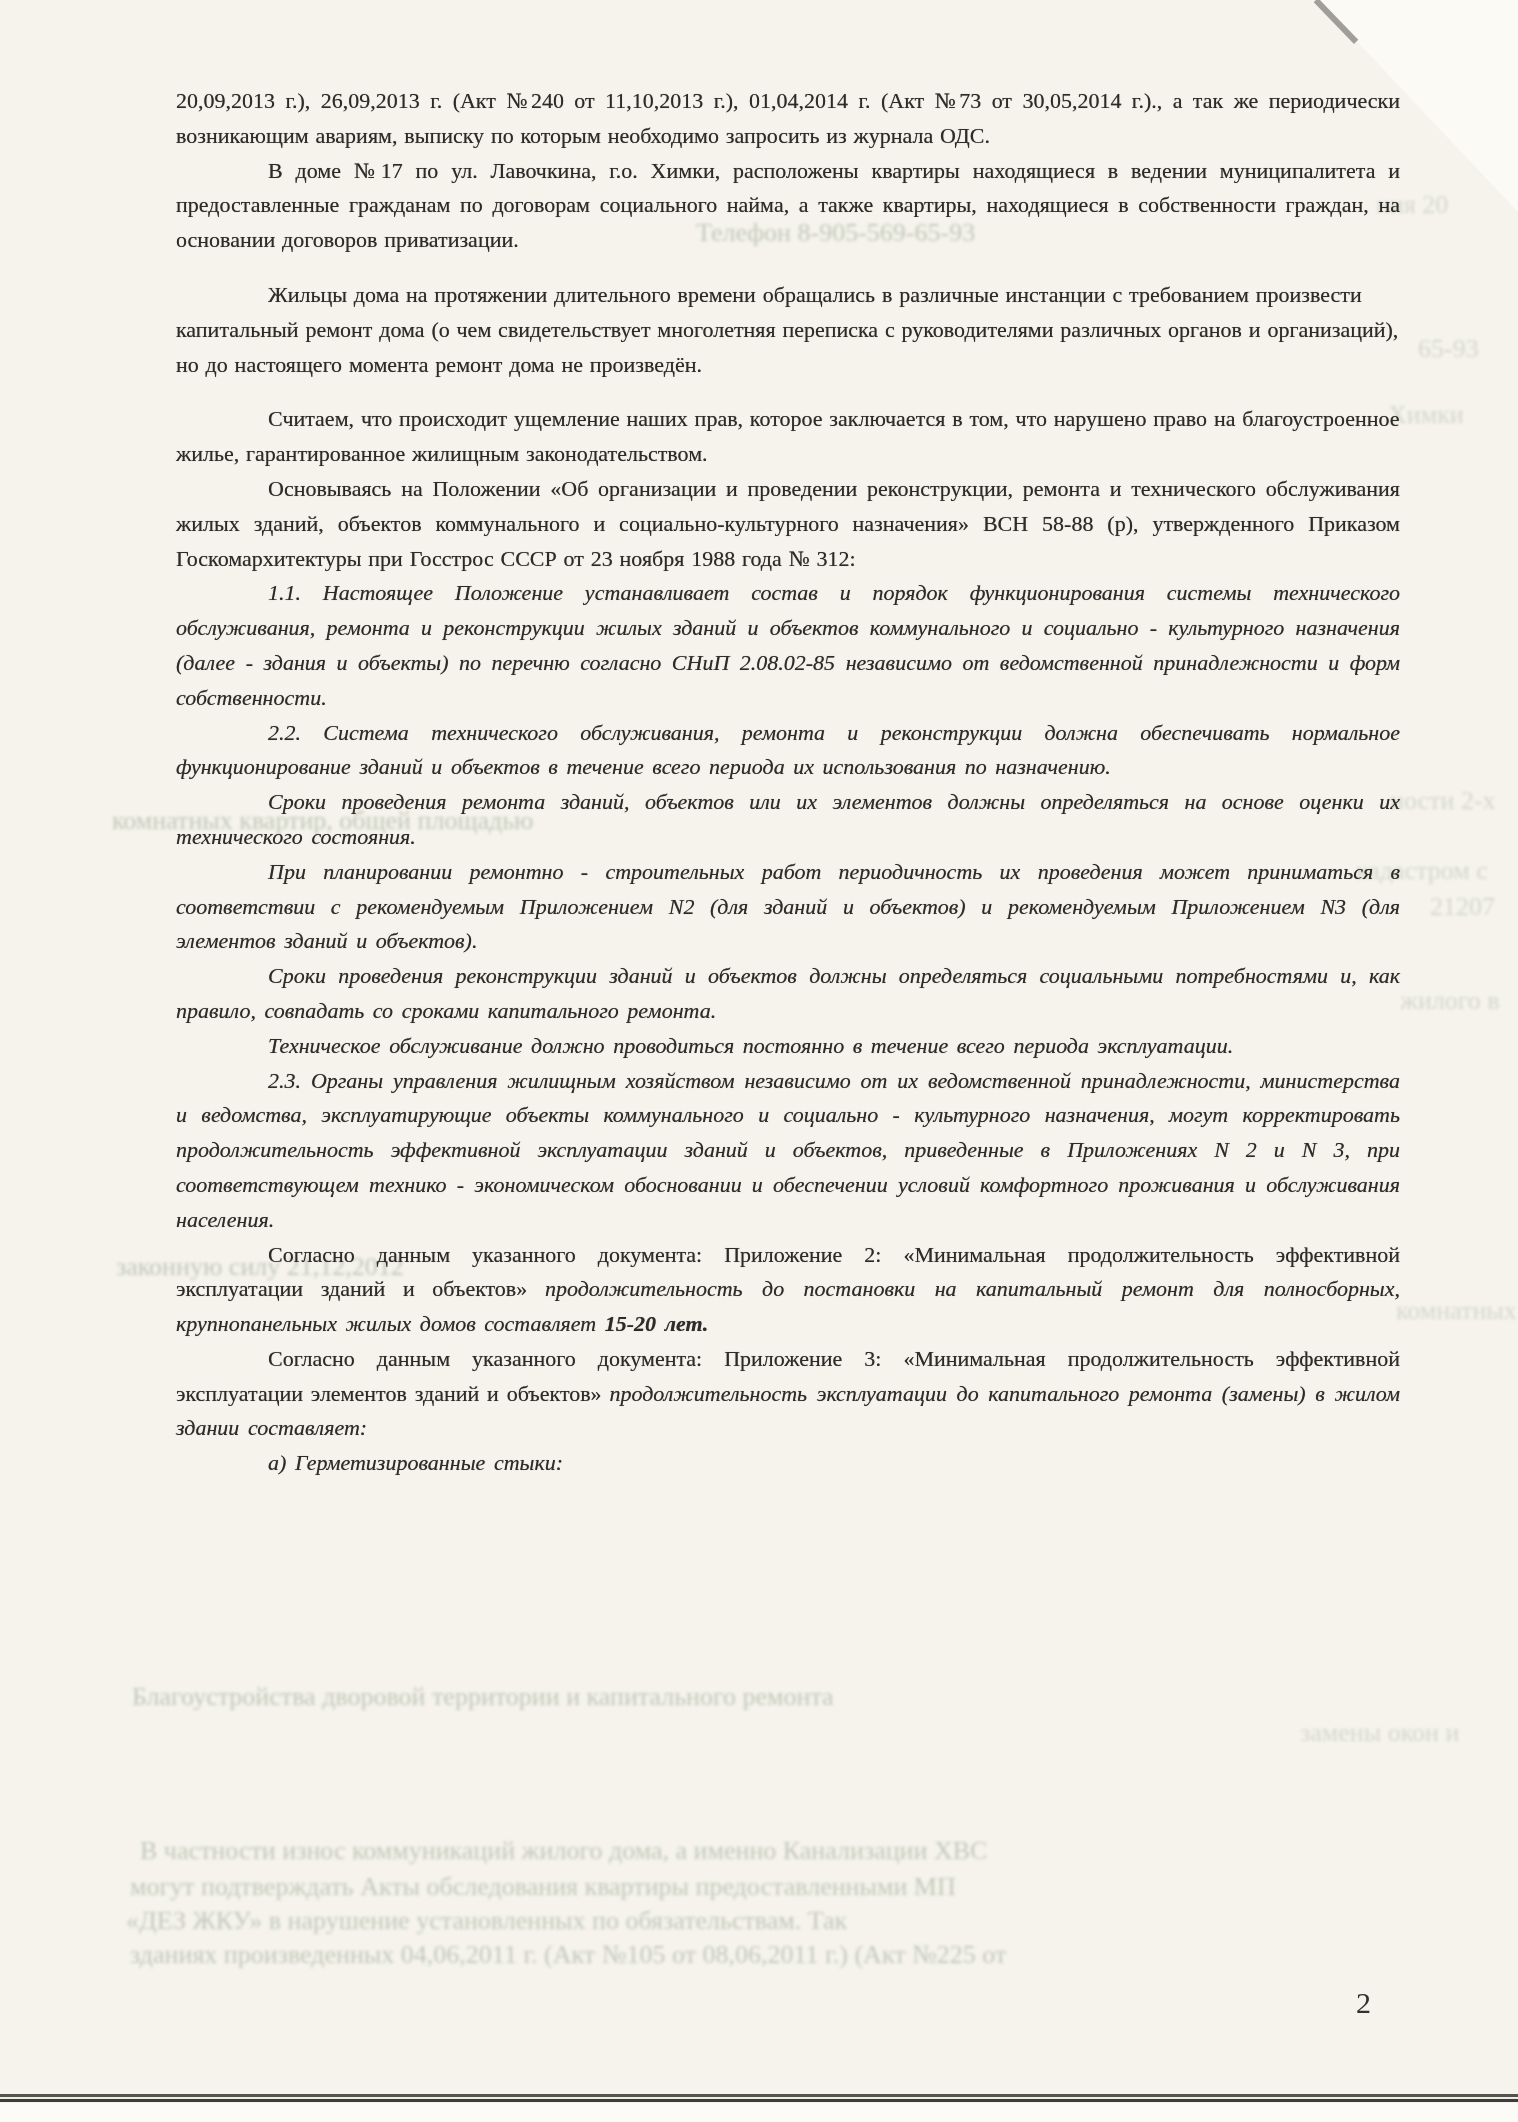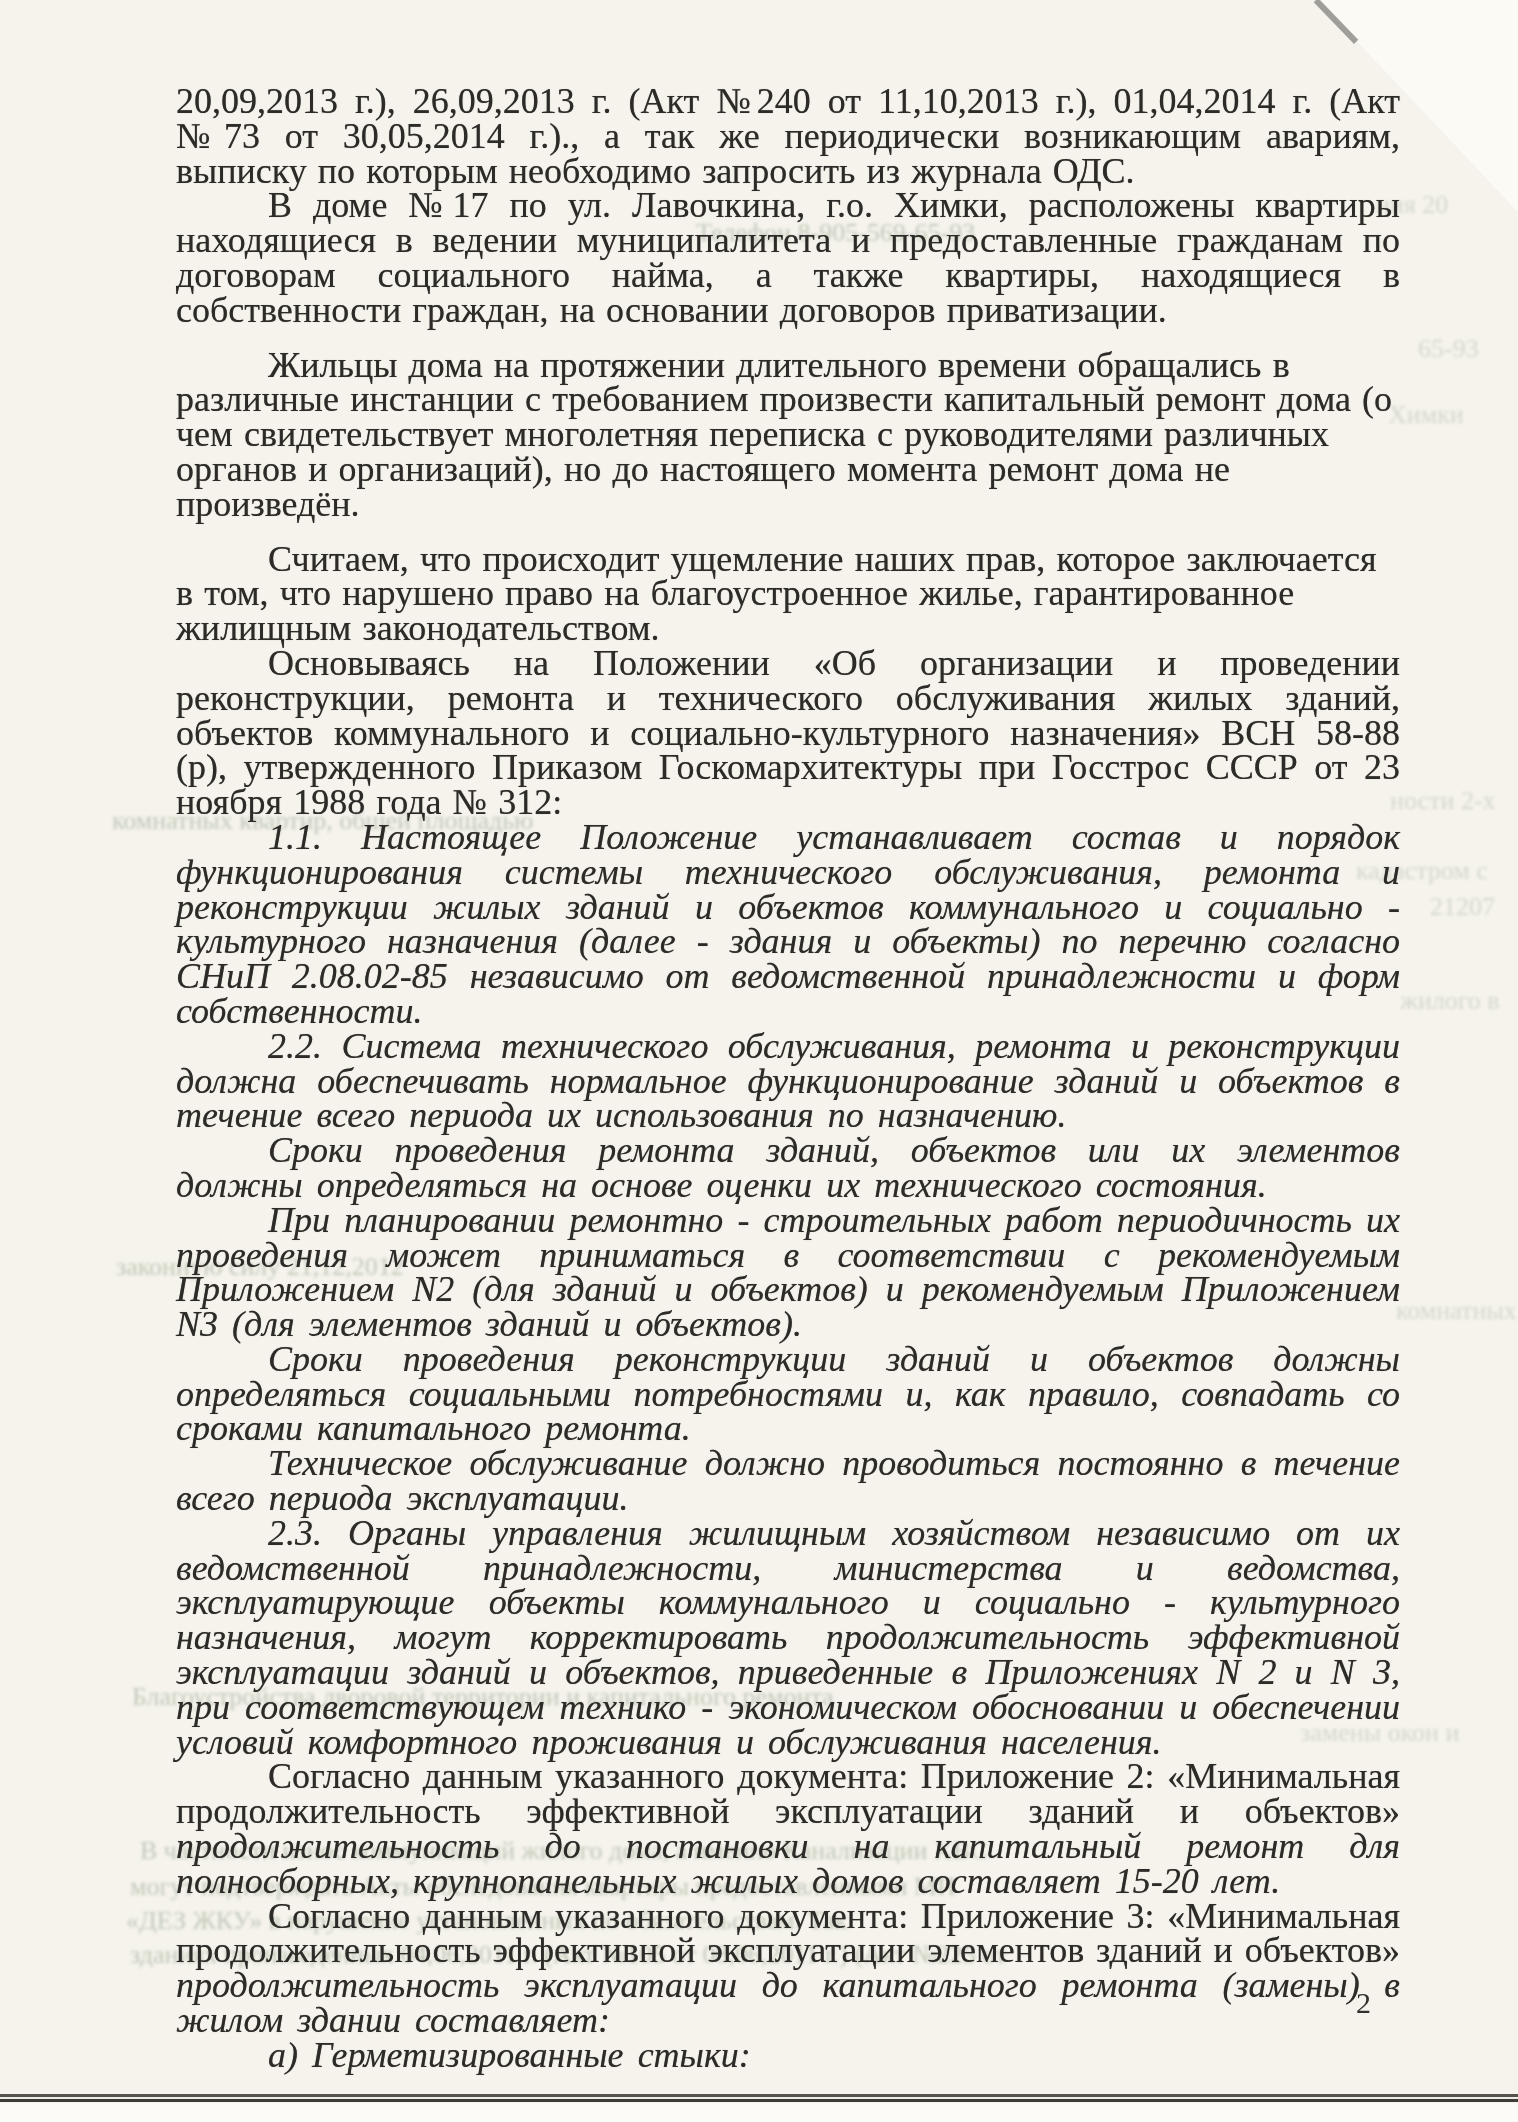--- a/index.html
+++ b/index.html
@@ -17,30 +17,30 @@
     clip-path:polygon(100% 0,100% 100%,0 0);
   }
   .corner-edge{
     position:absolute;left:1318px;top:-2px;width:58px;height:6px;
     background:#7b7974;opacity:.7;
     transform:rotate(46deg);transform-origin:left top;
   }
   .text-col{
     position:absolute;left:176px;top:84px;width:1224px;
     color:#2d2b27;
-    font-size:36px;line-height:34.8px;
+    font-size:22px;line-height:34.8px;
     text-align:justify;
     word-spacing:.06em;
     text-shadow:0 0 .7px rgba(45,42,38,.6);
   }
   .text-col p{margin:0;text-indent:92px;}
   p.noindent{text-indent:0;}
   p.ragged{text-align:left;margin-top:20px;}
   .it{font-style:italic;word-spacing:.14em;}
-  .bold{font-weight:normal;}
+  .bold{font-weight:bold;}
   .indent2{text-indent:120px;}
   .bleed{
     position:absolute;
     color:#8f9e85;opacity:.5;
     filter:blur(1.6px);
     font-size:26px;white-space:nowrap;
     pointer-events:none;
   }
   .bleed.light{opacity:.32;}
   .pagenum{

